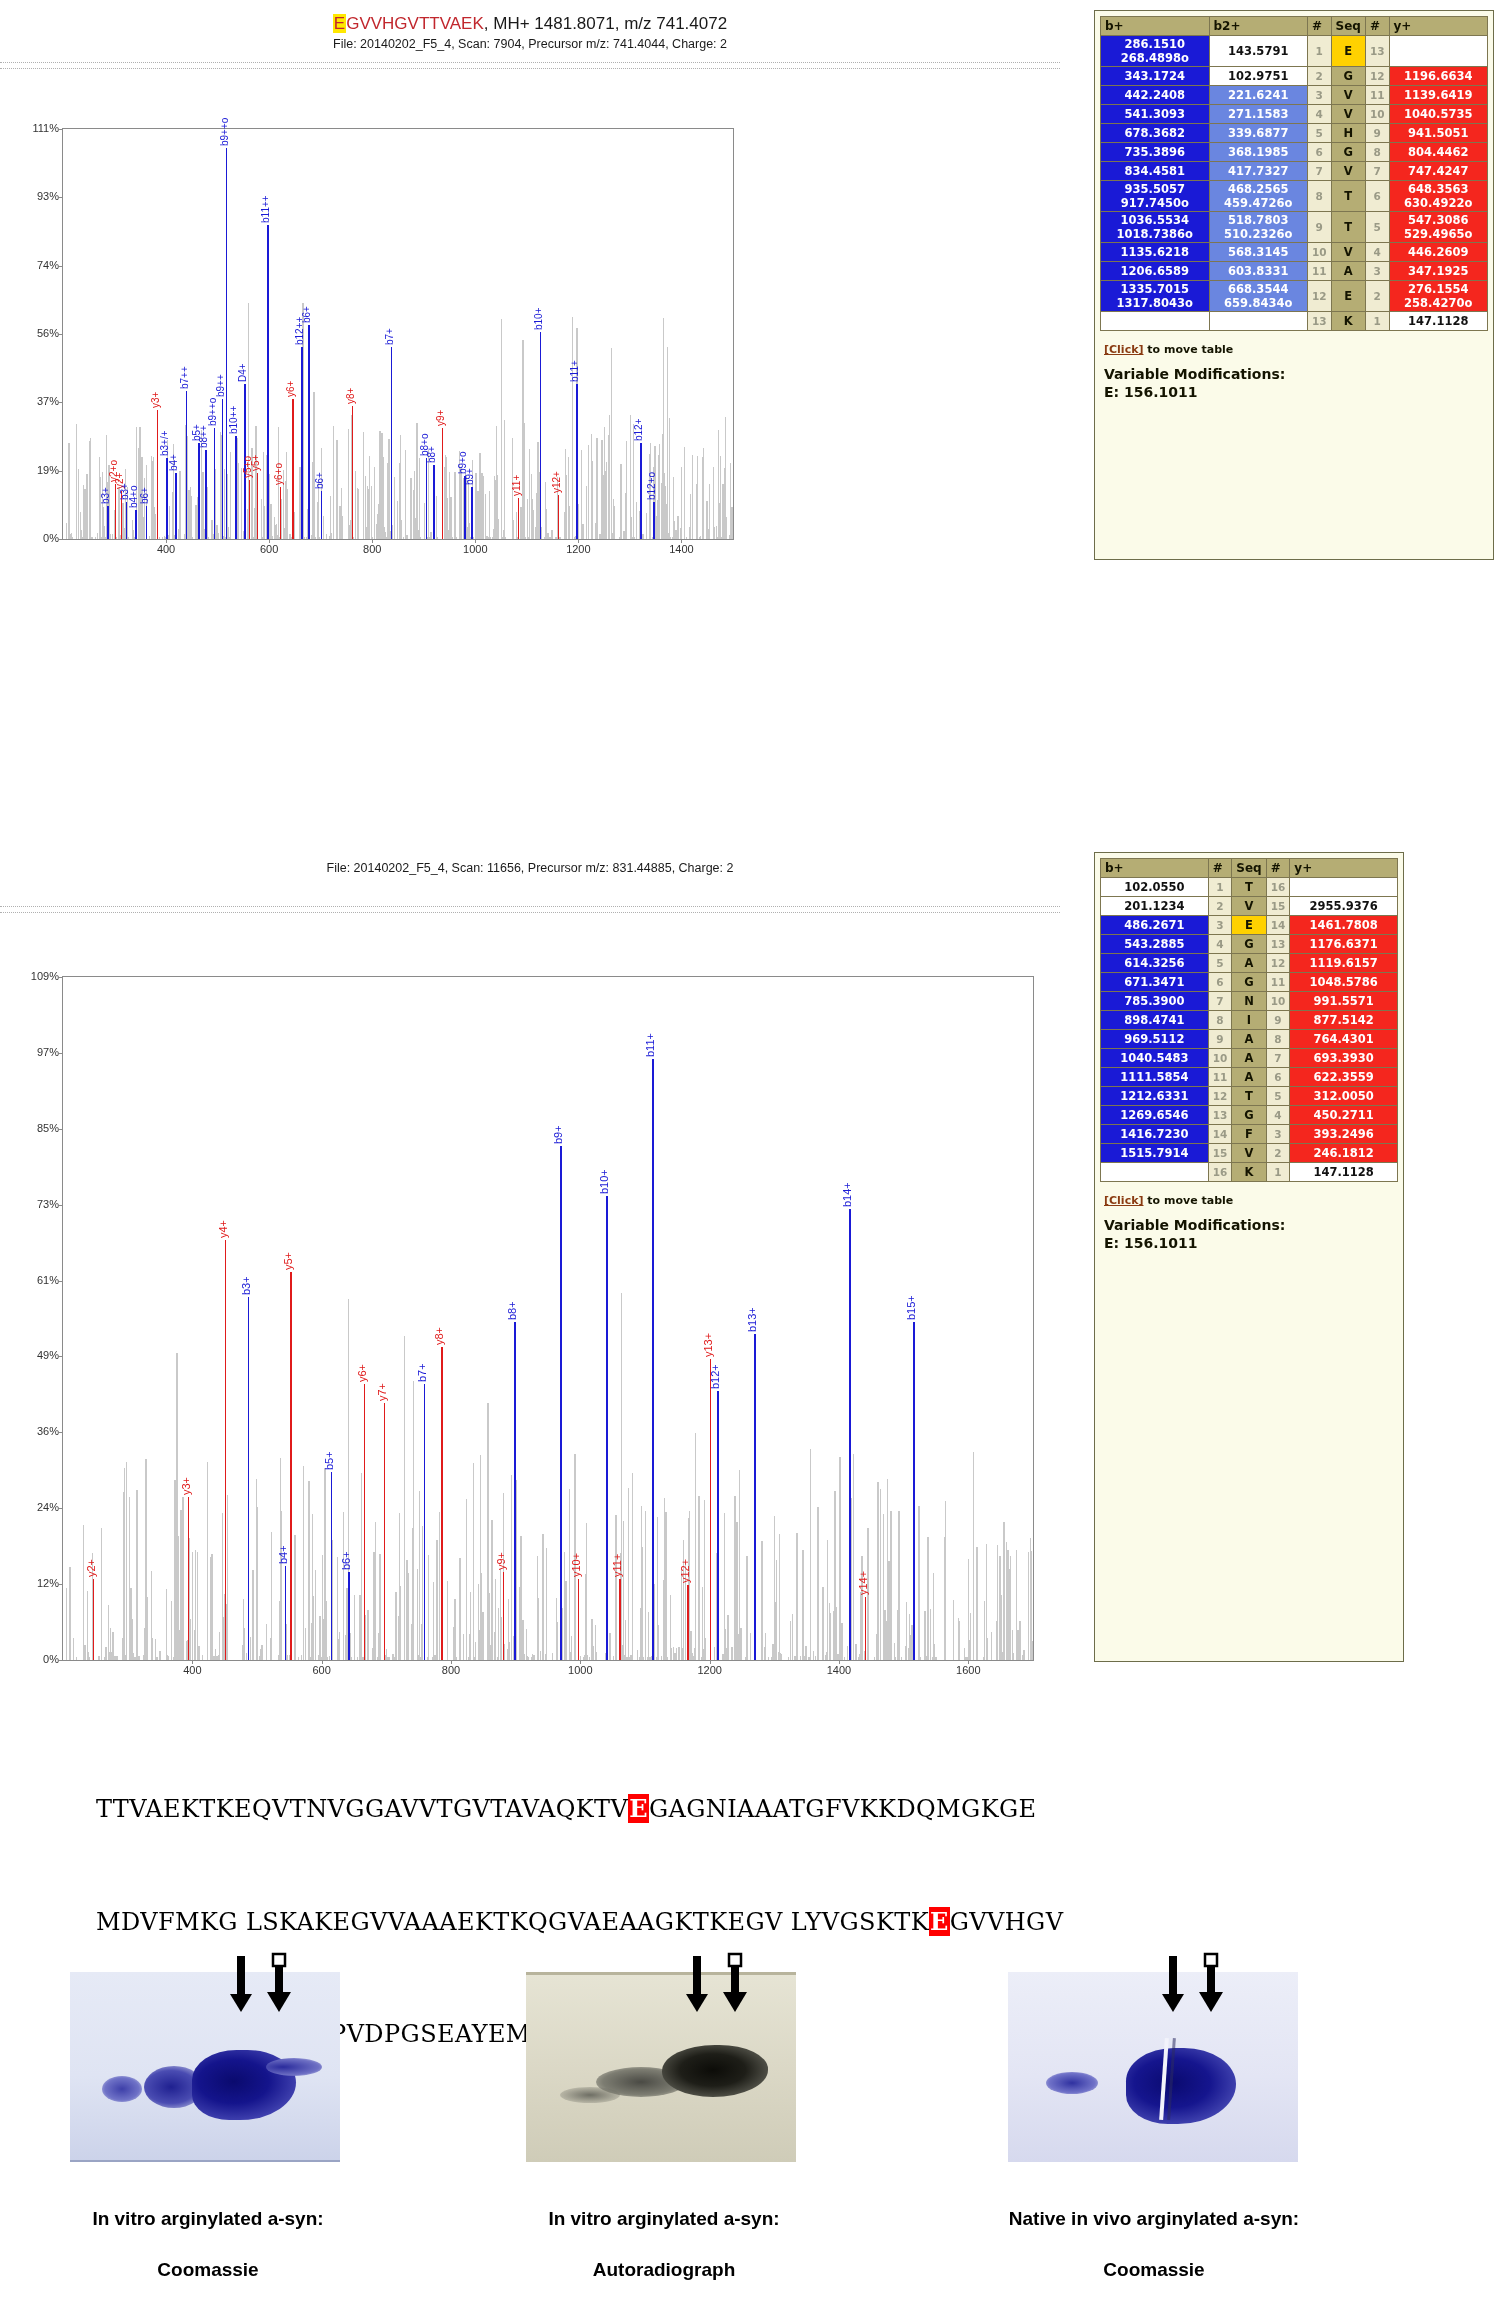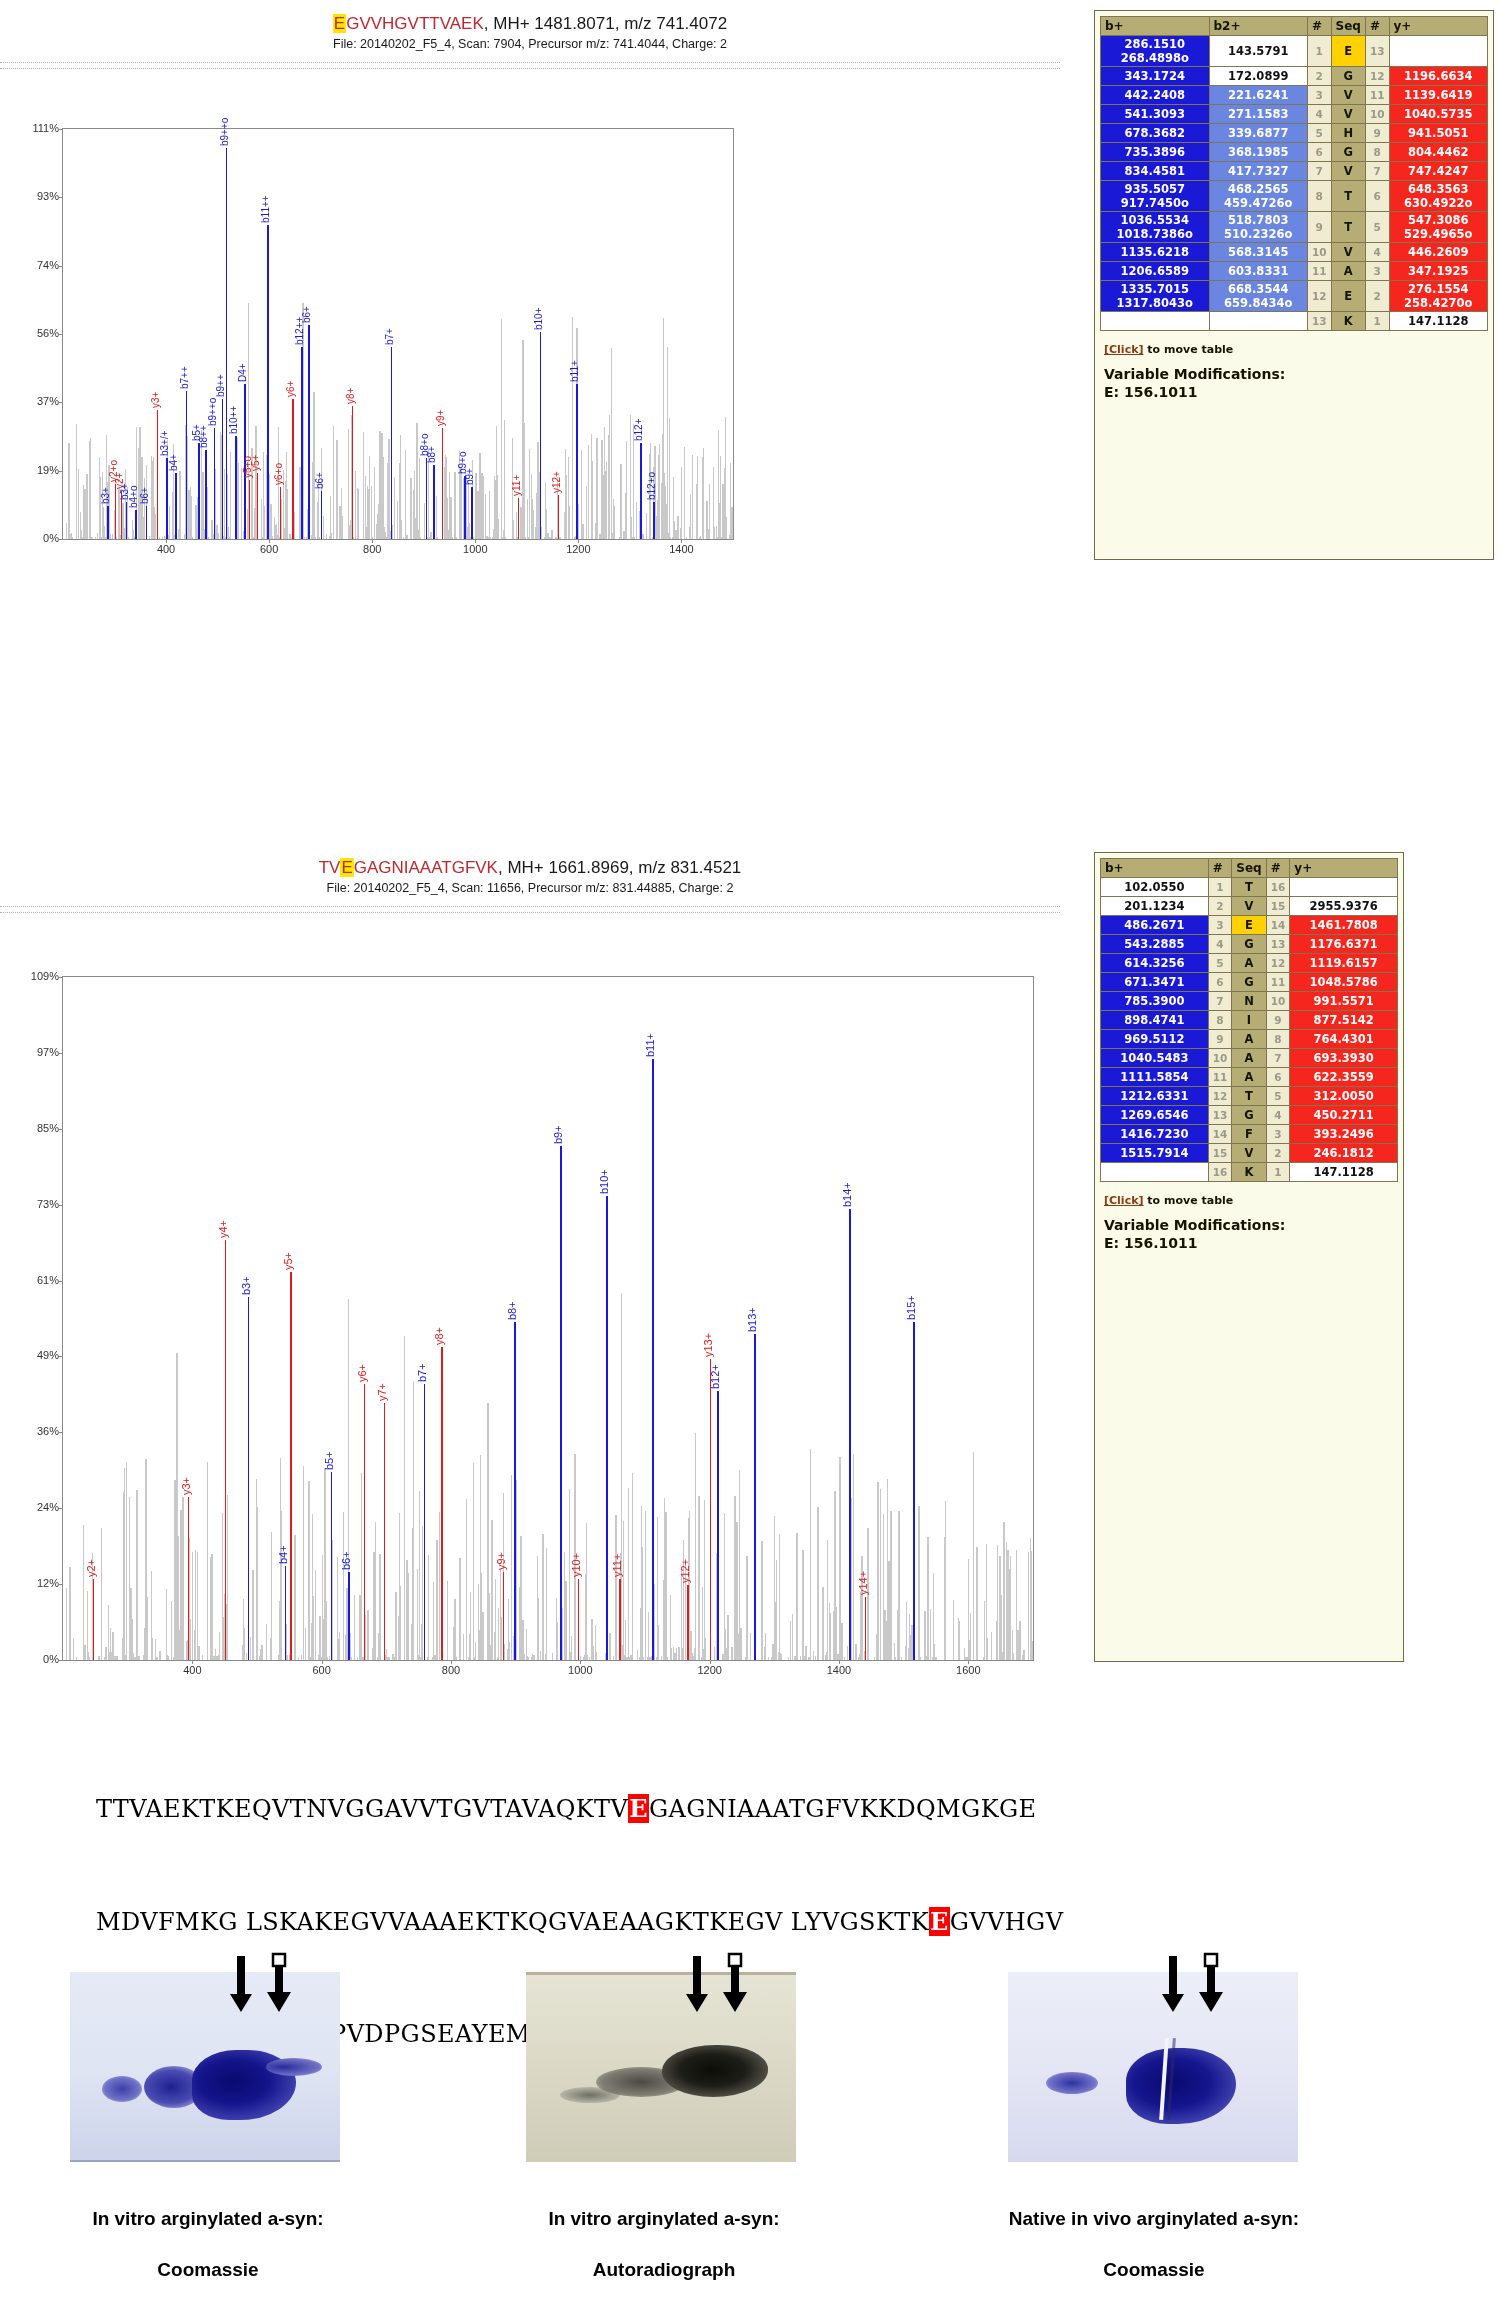--- a/index.html
+++ b/index.html
@@ -898,21 +898,21 @@
         <tr>
           <td class="bcol">286.1510<br>268.4898o</td>
           <td class="b2col blank">143.5791</td>
           <td class="numcol">1</td>
           <td class="seqcol hl">E</td>
           <td class="numcol">13</td>
           <td class="ycol blank empty"></td>
         </tr>
         <tr>
           <td class="bcol">343.1724</td>
-          <td class="b2col blank">172.0899</td>
+          <td class="b2col blank">102.9751</td>
           <td class="numcol">2</td>
           <td class="seqcol">G</td>
           <td class="numcol">12</td>
           <td class="ycol">1196.6634</td>
         </tr>
         <tr>
           <td class="bcol">442.2408</td>
           <td class="b2col">221.6241</td>
           <td class="numcol">3</td>
           <td class="seqcol">V</td>
@@ -1006,23 +1006,20 @@
     <div class="varmod">
       <div>Variable Modifications:</div>
       <div>E: 156.1011</div>
     </div>
   </div>
 </div>
 
 <div class="panel" id="panel-2" style="left:0px; top:848px; width:1060px; height:290px;">
 
   <div class="spec-header" style="top:10px;">
-    <div class="spec-title">
-      <span>TV</span><span class="mod">E</span><span>GAGNIAAATGFVK</span><span class="meta">, MH+ 1661.8969, m/z 831.4521</span>
-    </div>
     <div class="spec-sub">File: 20140202_F5_4, Scan: 11656, Precursor m/z: 831.44885, Charge: 2</div>
   </div>
 
   <div class="dotted-rule" style="position:absolute; left:0; top:58px; width:1060px;"></div>
   <div class="dotted-rule" style="position:absolute; left:0; top:64px; width:1060px;"></div>
 </div>
 
 <div class="plot-box" id="plot-2" style="position:absolute; left:62px; top:976px; width:972px; height:685px;">
     <div class="peak n" style="left:584.6px;height:47.6px;"></div>
     <div class="peak n" style="left:125.5px;height:111.5px;"></div>

